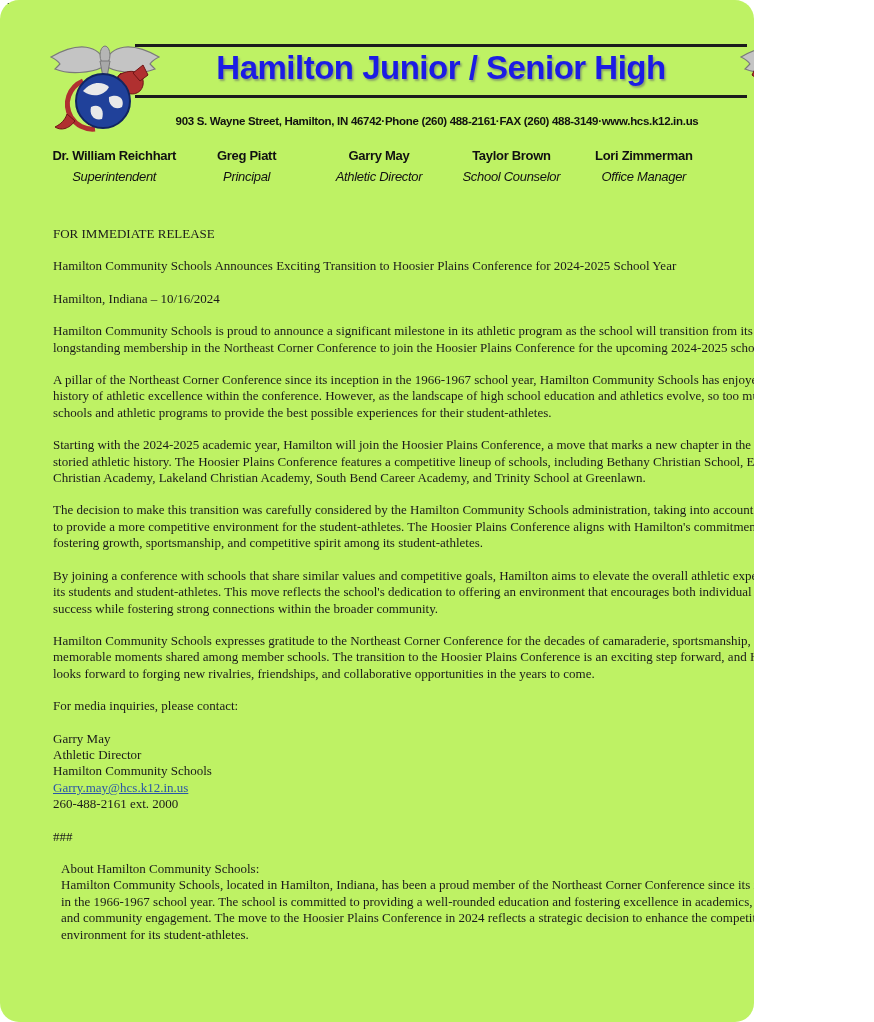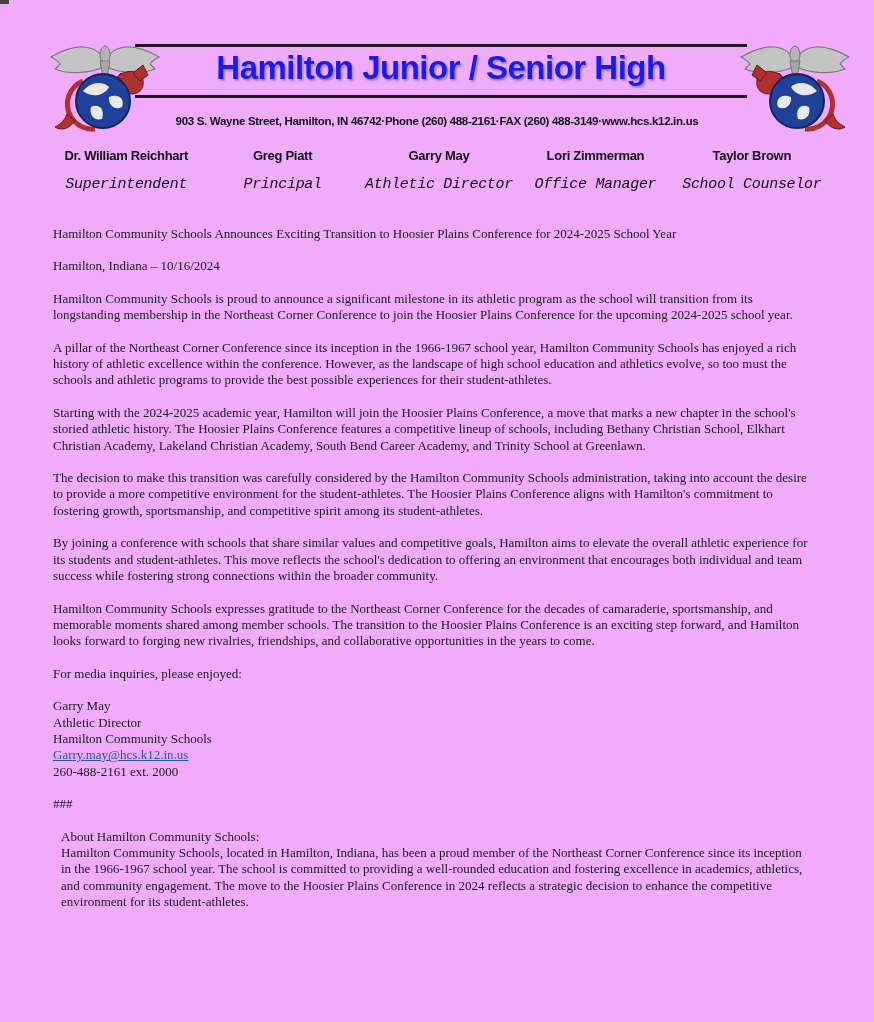--- a/index.html
+++ b/index.html
@@ -1,22 +1,23 @@
 <!DOCTYPE html>
 <html><head>
 <meta charset="utf-8">
 <style>
   html,body{margin:0;padding:0;background:#ffffff;}
   .page{
     position:relative;
-    width:874px;height:1022px;
-    background:#f0abfc;
+    width:754px;height:1022px;
+    background:#bef264;
     font-family:"Liberation Serif", serif;
     color:#1a1a1a;
     overflow:hidden;
+    border-radius:19px;
   }
   
   .rule{position:absolute;left:135px;width:612px;height:3px;background:#1c1c1c;}
   .rule-top{top:44px;}
   .rule-bottom{top:95px;}
   .school-title{
     position:absolute;top:49px;left:135px;width:612px;
     text-align:center;
     font-family:"Liberation Sans", sans-serif;
     font-weight:bold;font-size:33px;letter-spacing:-0.5px;
@@ -28,27 +29,27 @@
     text-align:center;
     font-family:"Liberation Sans", sans-serif;
     font-weight:bold;font-size:11.5px;letter-spacing:-0.3px;
     color:#111;
   }
   .logo{position:absolute;top:33px;width:120px;height:112px;}
   .logo-left{left:45px;}
   .logo-right{left:735px;transform:scaleX(-1);}
   .staff-row{
     position:absolute;top:148px;left:48px;right:44px;
-    display:flex;justify-content:flex-start;
+    display:flex;justify-content:center;
     font-family:"Liberation Sans", sans-serif;
     color:#111;
   }
   .staff-col{flex:1;text-align:center;}
   .staff-name{font-weight:bold;font-size:13px;letter-spacing:-0.3px;}
-  .staff-title{font-style:italic;font-size:15px;letter-spacing:-0.3px;margin-top:13px;font-family:Liberation Mono, monospace;}
+  .staff-title{font-style:italic;font-size:13px;letter-spacing:-0.3px;margin-top:6px;}
   
   .doc-body{
     position:absolute;top:226px;left:53px;width:767px;
     font-size:13px;line-height:16.4px;
   }
   .doc-body p{margin:0 0 16px 0;}
   .contact-block div{margin:0;}
   .contact-block{margin:0 0 16px 0;}
   .email-link{color:#2a55a8;text-decoration:underline;cursor:pointer;}
   .about-block{margin:8px;}
@@ -107,41 +108,42 @@
     </div>
     <div class="staff-col">
       <div class="staff-name">Greg Piatt</div>
       <div class="staff-title">Principal</div>
     </div>
     <div class="staff-col">
       <div class="staff-name">Garry May</div>
       <div class="staff-title">Athletic Director</div>
     </div>
     <div class="staff-col">
+      <div class="staff-name">Taylor Brown</div>
+      <div class="staff-title">School Counselor</div>
+    </div>
+    <div class="staff-col">
       <div class="staff-name">Lori Zimmerman</div>
       <div class="staff-title">Office Manager</div>
-    </div>
-    <div class="staff-col">
-      <div class="staff-name">Taylor Brown</div>
-      <div class="staff-title">School Counselor</div>
     </div>
   </div>
 
   <div class="doc-body">
+    <p>FOR IMMEDIATE RELEASE</p>
     <p>Hamilton Community Schools Announces Exciting Transition to Hoosier Plains Conference for 2024-2025 School Year</p>
     <p>Hamilton, Indiana – 10/16/2024</p>
 
     <p>Hamilton Community Schools is proud to announce a significant milestone in its athletic program as the school will transition from its longstanding membership in the Northeast Corner Conference to join the Hoosier Plains Conference for the upcoming 2024-2025 school year.</p>
     <p>A pillar of the Northeast Corner Conference since its inception in the 1966-1967 school year, Hamilton Community Schools has enjoyed a rich history of athletic excellence within the conference. However, as the landscape of high school education and athletics evolve, so too must the schools and athletic programs to provide the best possible experiences for their student-athletes.</p>
     <p>Starting with the 2024-2025 academic year, Hamilton will join the Hoosier Plains Conference, a move that marks a new chapter in the school's storied athletic history. The Hoosier Plains Conference features a competitive lineup of schools, including Bethany Christian School, Elkhart Christian Academy, Lakeland Christian Academy, South Bend Career Academy, and Trinity School at Greenlawn.</p>
     <p>The decision to make this transition was carefully considered by the Hamilton Community Schools administration, taking into account the desire to provide a more competitive environment for the student-athletes. The Hoosier Plains Conference aligns with Hamilton's commitment to fostering growth, sportsmanship, and competitive spirit among its student-athletes.</p>
     <p>By joining a conference with schools that share similar values and competitive goals, Hamilton aims to elevate the overall athletic experience for its students and student-athletes. This move reflects the school's dedication to offering an environment that encourages both individual and team success while fostering strong connections within the broader community.</p>
     <p>Hamilton Community Schools expresses gratitude to the Northeast Corner Conference for the decades of camaraderie, sportsmanship, and memorable moments shared among member schools. The transition to the Hoosier Plains Conference is an exciting step forward, and Hamilton looks forward to forging new rivalries, friendships, and collaborative opportunities in the years to come.</p>
 
-    <p>For media inquiries, please enjoyed:</p>
+    <p>For media inquiries, please contact:</p>
 
     <div class="contact-block">
       <div>Garry May</div>
       <div>Athletic Director</div>
       <div>Hamilton Community Schools</div>
       <div><a class="email-link" href="#">Garry.may@hcs.k12.in.us</a></div>
       <div>260-488-2161 ext. 2000</div>
     </div>
 
     <p>###</p>

